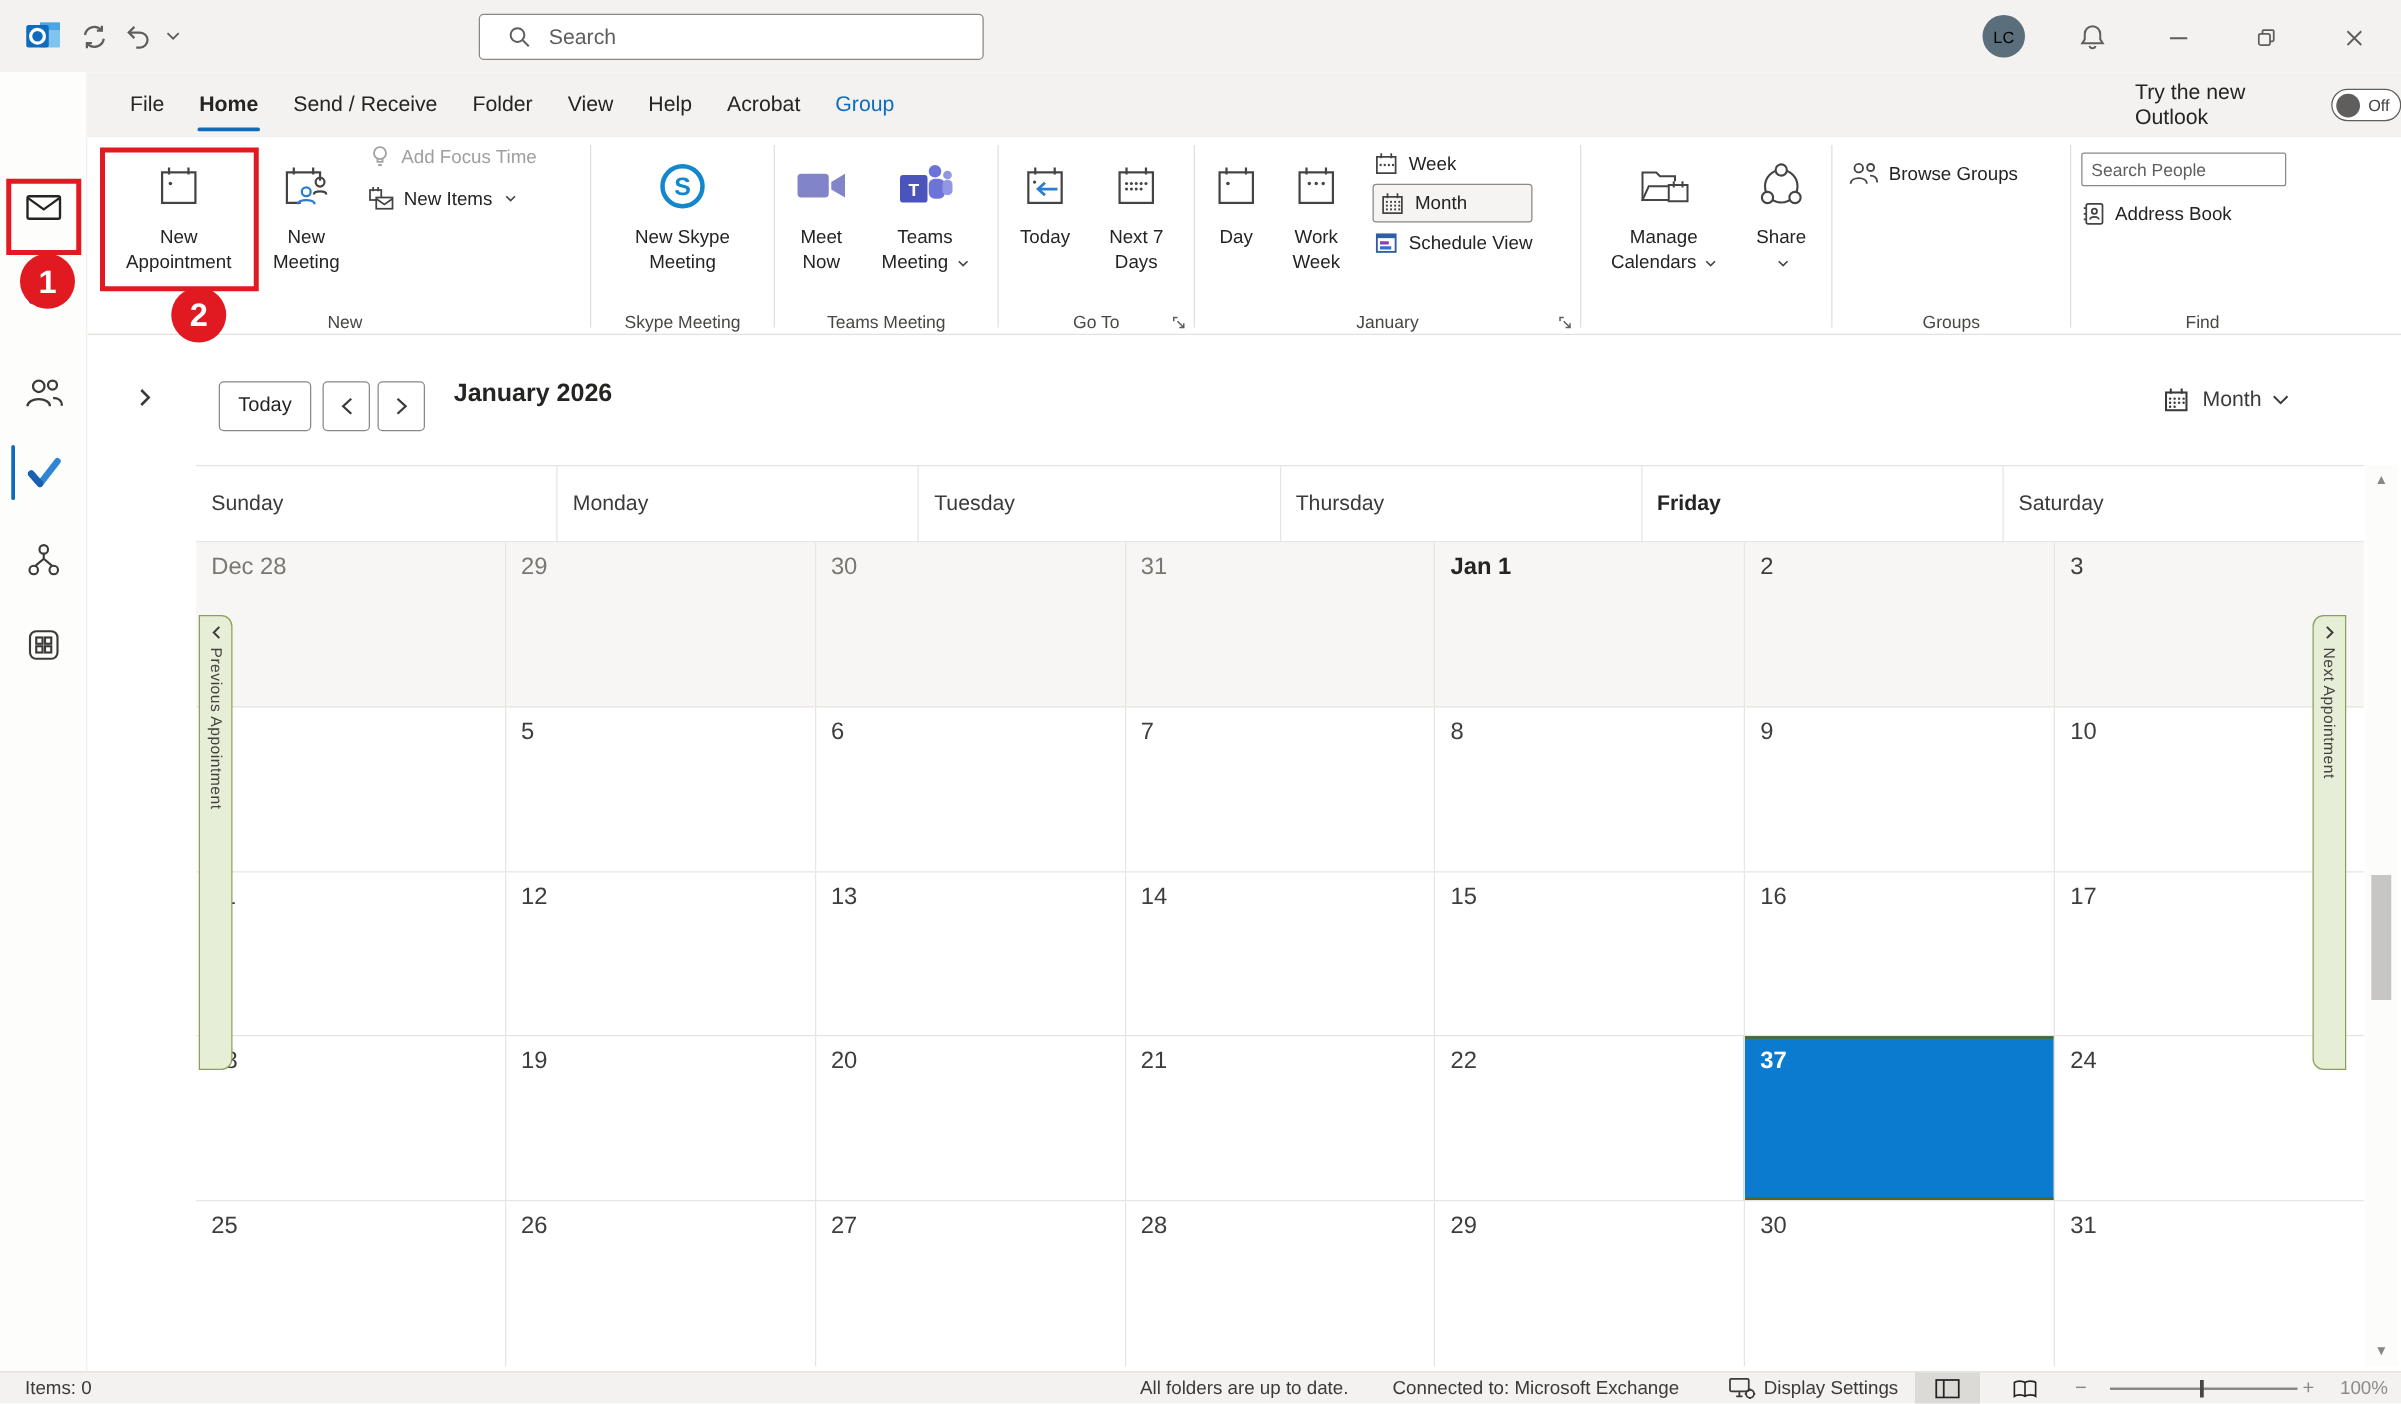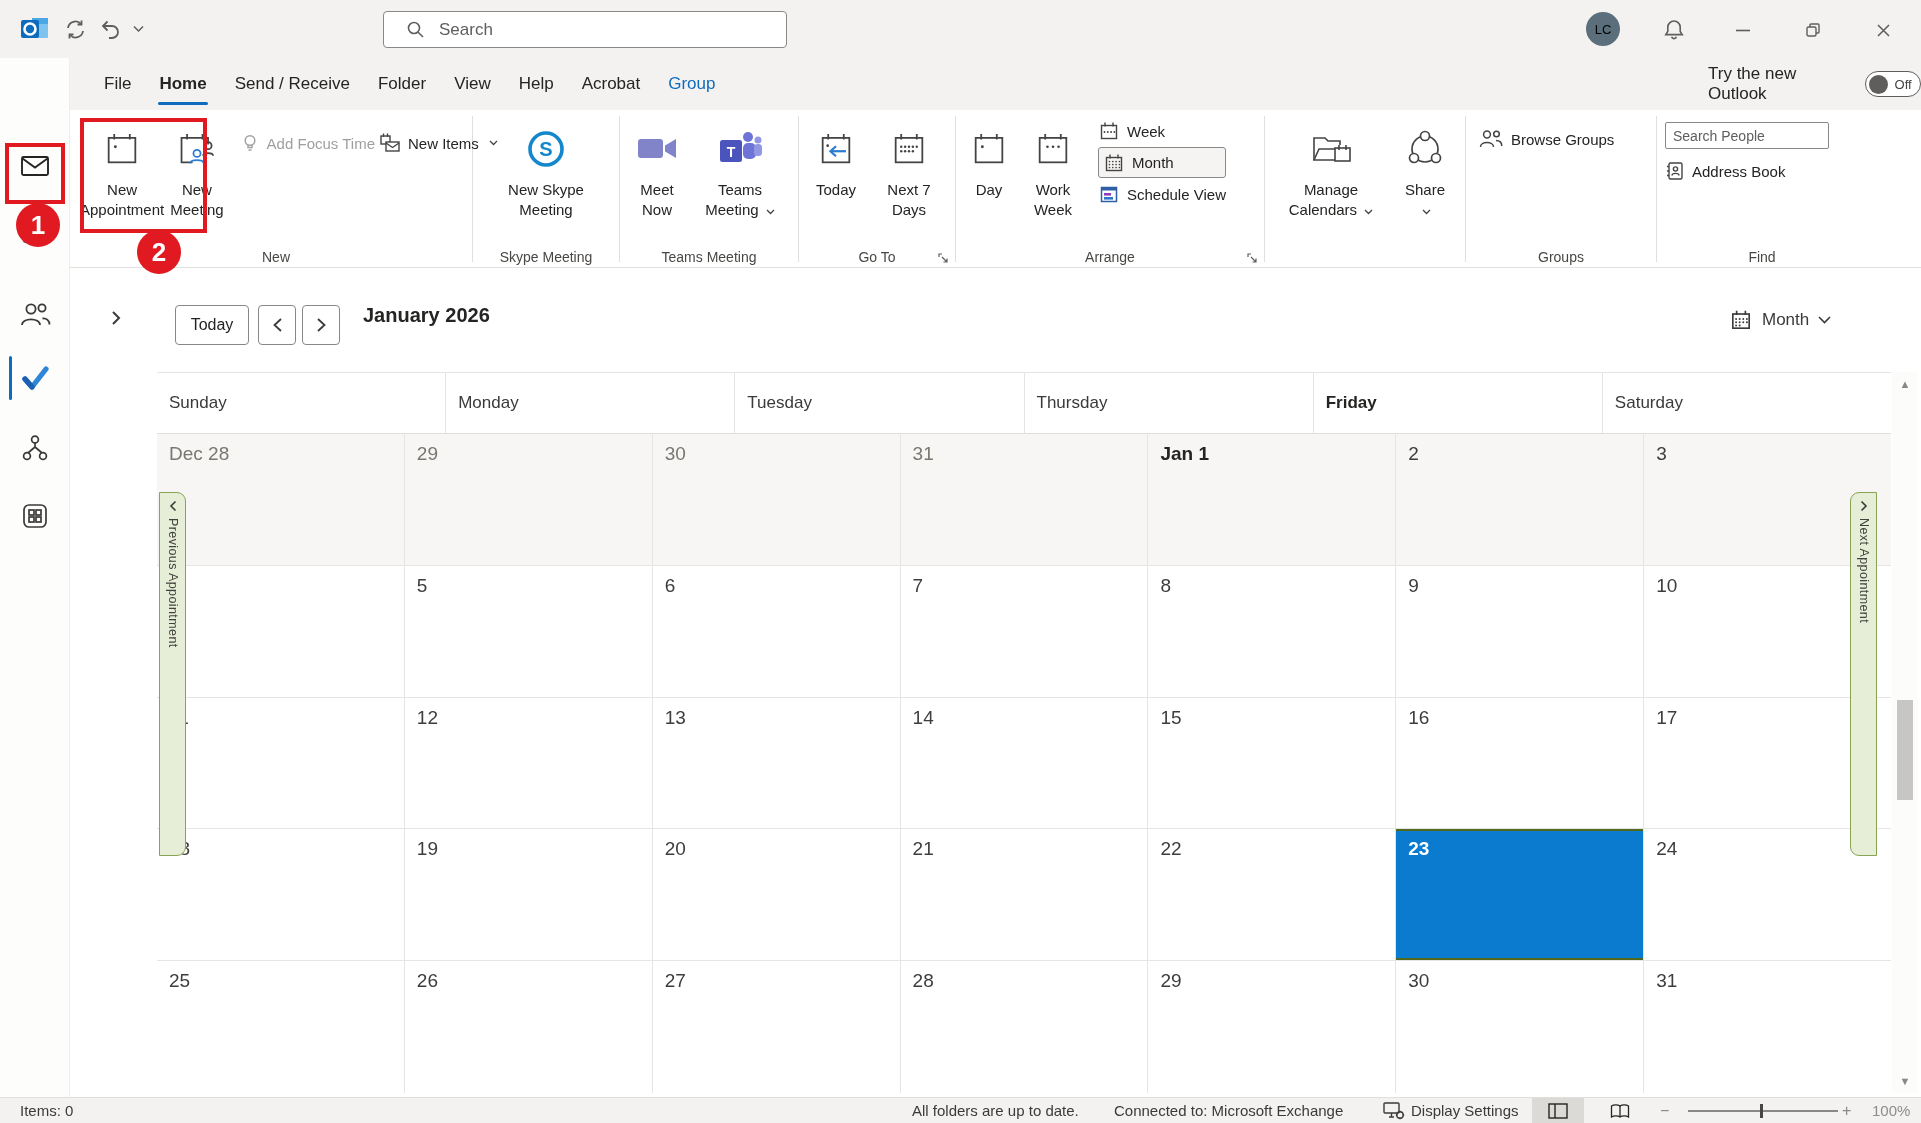--- a/index.html
+++ b/index.html
@@ -319,21 +319,21 @@
                   <path d="M24.5 24c0-3 9-3 9 0"></path>
                 <circle cx="19" cy="22" r="3.2" stroke="#2b7cd3"></circle>
                   <path d="M13 31c0-4 12-4 12 0" stroke="#2b7cd3"></path>
               </svg>
             </span>
             <span class="tx">
               <span>New</span><br>
               <span>Meeting</span>
             </span>
           </div>
-          <div style="margin-left:16px; padding-top:18px; display:flex; flex-direction:row; gap:4px;">
+          <div style="margin-left:16px; display:flex; flex-direction:column; gap:4px;">
             <div class="rb-small disabled">
               <span>
                 <svg width="20" height="20" viewBox="0 0 20 20" fill="none" stroke="#a4a2a0" stroke-width="1.5">
                   <circle cx="10" cy="7.5" r="4.8"></circle>
                     <path d="M8 12v2.5h4V12M8.5 17h3"></path>
                 </svg>
               </span>
               <span>Add Focus Time</span>
             </div>
             <div class="rb-small">
@@ -538,21 +538,21 @@
                   <rect x="3.5" y="4.5" width="15" height="14" fill="none" stroke="#2e5ea8" stroke-width="1.5"></rect>
                   <rect x="3.5" y="4.5" width="15" height="3" fill="#2e5ea8"></rect>
                   <rect x="6" y="10" width="7" height="2.6" fill="#8a3fbd"></rect>
                   <rect x="6" y="14" width="9" height="2.6" fill="#2e75c9"></rect>
                 </svg>
               </span>
               <span>Schedule View</span>
             </div>
           </div>
         </div>
-        <div class="rb-label">Arrange</div>
+        <div class="rb-label">January</div>
         <span class="launcher">
           <svg width="12" height="12" viewBox="0 0 12 12" fill="none" stroke="#605e5c" stroke-width="1.2">
             <path d="M2 5V2h3M5 5l5 5M10 6.5V10H6.5"></path>
           </svg>
         </span>
       </div>
       <div class="rb-divider"></div>
 
       <div class="rb-group" style="width:200px;">
         <div class="rb-items" style="justify-content:center; gap:4px;">
@@ -720,21 +720,21 @@
           <div class="day-cell"><span class="day-number">15</span></div>
           <div class="day-cell"><span class="day-number">16</span></div>
           <div class="day-cell"><span class="day-number">17</span></div>
         </div>
         <div class="week-row">
           <div class="day-cell"><span class="day-number">18</span></div>
           <div class="day-cell"><span class="day-number">19</span></div>
           <div class="day-cell"><span class="day-number">20</span></div>
           <div class="day-cell"><span class="day-number">21</span></div>
           <div class="day-cell"><span class="day-number">22</span></div>
-          <div class="day-cell selected"><span class="day-number">23</span></div>
+          <div class="day-cell selected"><span class="day-number">37</span></div>
           <div class="day-cell"><span class="day-number">24</span></div>
         </div>
         <div class="week-row">
           <div class="day-cell"><span class="day-number">25</span></div>
           <div class="day-cell"><span class="day-number">26</span></div>
           <div class="day-cell"><span class="day-number">27</span></div>
           <div class="day-cell"><span class="day-number">28</span></div>
           <div class="day-cell"><span class="day-number">29</span></div>
           <div class="day-cell"><span class="day-number">30</span></div>
           <div class="day-cell"><span class="day-number">31</span></div>

